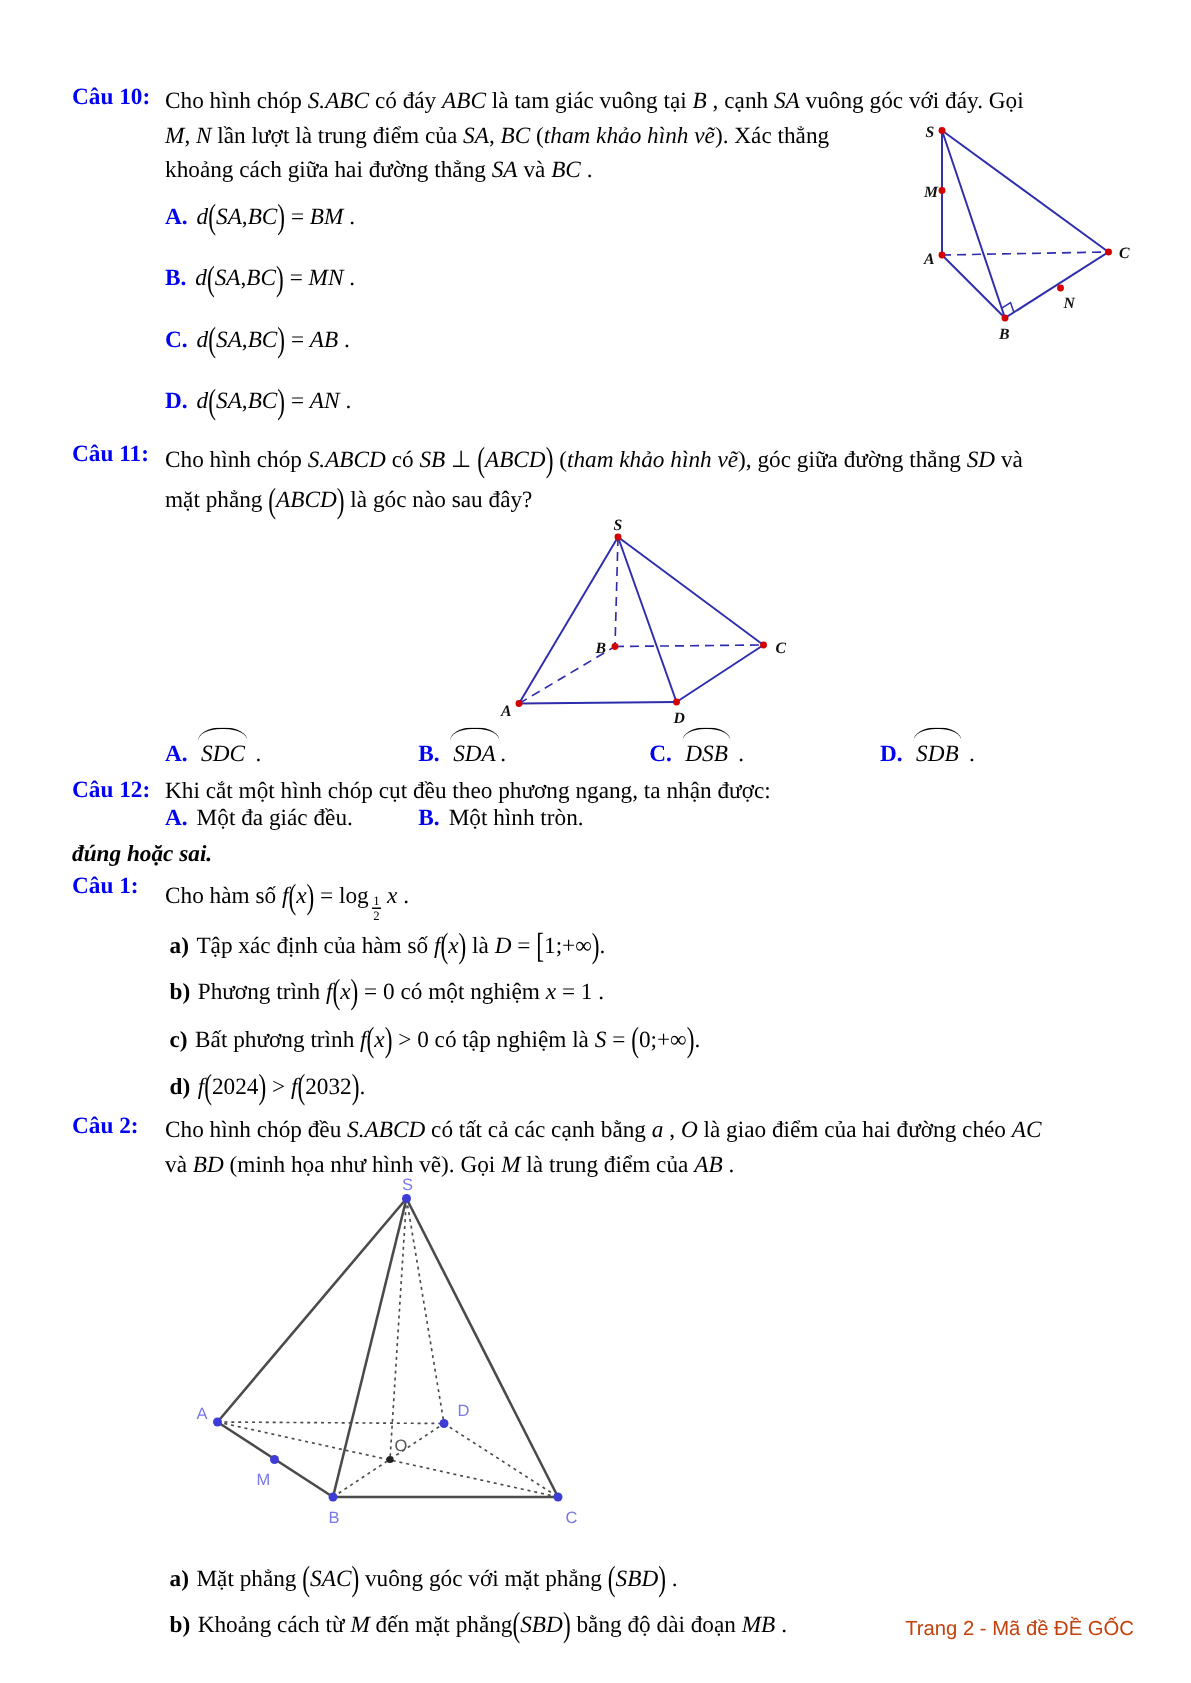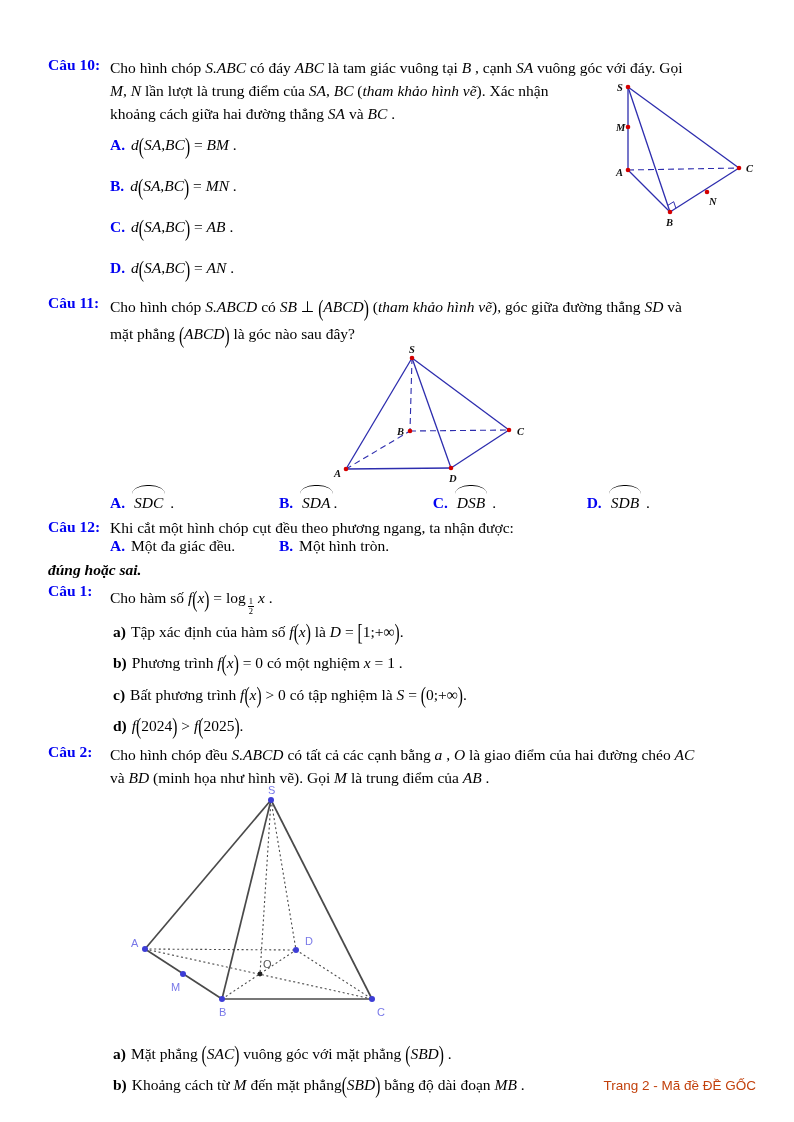--- a/index.html
+++ b/index.html
@@ -45,21 +45,21 @@
 </head>
 <body>
 
 <div class="page">
   <div class="content">
 
     <div class="q">
       <span class="qlabel">Câu 10:</span>
       <div class="qbody">
         <div class="tline"><span class="sg-r">Cho hình chóp </span><span class="sg-i">S.ABC</span><span class="sg-r"> có đáy </span><span class="sg-i">ABC</span><span class="sg-r"> là tam giác vuông tại </span><span class="sg-i">B</span><span class="sg-r"> , cạnh </span><span class="sg-i">SA</span><span class="sg-r"> vuông góc với đáy. Gọi</span></div>
-        <div class="tline"><span class="sg-i">M</span><span class="sg-r">, </span><span class="sg-i">N</span><span class="sg-r"> lần lượt là trung điểm của </span><span class="sg-i">SA</span><span class="sg-r">, </span><span class="sg-i">BC</span><span class="sg-r"> (</span><span class="sg-i">tham khảo hình vẽ</span><span class="sg-r">). Xác nhận</span></div>
+        <div class="tline"><span class="sg-i">M</span><span class="sg-r">, </span><span class="sg-i">N</span><span class="sg-r"> lần lượt là trung điểm của </span><span class="sg-i">SA</span><span class="sg-r">, </span><span class="sg-i">BC</span><span class="sg-r"> (</span><span class="sg-i">tham khảo hình vẽ</span><span class="sg-r">). Xác thẳng</span></div>
         <div class="tline"><span class="sg-r">khoảng cách giữa hai đường thẳng </span><span class="sg-i">SA</span><span class="sg-r"> và </span><span class="sg-i">BC</span><span class="sg-r"> .</span></div>
         <div class="opt"><span class="ol">A.</span><span><span class="sg-i">d</span><span class="sg-p">(</span><span class="sg-i">SA</span><span class="sg-r">,</span><span class="sg-i">BC</span><span class="sg-p">)</span><span class="sg-r"> = </span><span class="sg-i">BM</span><span class="sg-r"> .</span></span></div>
         <div class="opt"><span class="ol">B.</span><span><span class="sg-i">d</span><span class="sg-p">(</span><span class="sg-i">SA</span><span class="sg-r">,</span><span class="sg-i">BC</span><span class="sg-p">)</span><span class="sg-r"> = </span><span class="sg-i">MN</span><span class="sg-r"> .</span></span></div>
         <div class="opt"><span class="ol">C.</span><span><span class="sg-i">d</span><span class="sg-p">(</span><span class="sg-i">SA</span><span class="sg-r">,</span><span class="sg-i">BC</span><span class="sg-p">)</span><span class="sg-r"> = </span><span class="sg-i">AB</span><span class="sg-r"> .</span></span></div>
         <div class="opt"><span class="ol">D.</span><span><span class="sg-i">d</span><span class="sg-p">(</span><span class="sg-i">SA</span><span class="sg-r">,</span><span class="sg-i">BC</span><span class="sg-p">)</span><span class="sg-r"> = </span><span class="sg-i">AN</span><span class="sg-r"> .</span></span></div>
       </div>
     </div>
 
     <div class="q" style="margin-top:5px;">
       <span class="qlabel">Câu 11:</span>
@@ -112,21 +112,21 @@
       <div>đúng hoặc sai.</div>
     </div>
 
     <div class="q">
       <span class="qlabel">Câu 1:</span>
       <div class="qbody">
         <div class="c1intro"><span class="sg-r">Cho hàm số </span><span class="sg-i">f</span><span class="sg-p">(</span><span class="sg-i">x</span><span class="sg-p">)</span><span class="sg-r"> = log</span><span class="sg-sf"><span class="sf-n">1</span><span class="sf-d">2</span></span><span class="sg-i">x</span><span class="sg-r"> .</span></div>
         <div class="item"><span class="ik">a)</span><span><span class="sg-r">Tập xác định của hàm số </span><span class="sg-i">f</span><span class="sg-p">(</span><span class="sg-i">x</span><span class="sg-p">)</span><span class="sg-r"> là </span><span class="sg-i">D</span><span class="sg-r"> = </span><span class="sg-p">[</span><span class="sg-r">1;+∞</span><span class="sg-p">)</span><span class="sg-r">.</span></span></div>
         <div class="item"><span class="ik">b)</span><span><span class="sg-r">Phương trình </span><span class="sg-i">f</span><span class="sg-p">(</span><span class="sg-i">x</span><span class="sg-p">)</span><span class="sg-r"> = 0  có một nghiệm </span><span class="sg-i">x</span><span class="sg-r"> = 1 .</span></span></div>
         <div class="item"><span class="ik">c)</span><span><span class="sg-r">Bất phương trình </span><span class="sg-i">f</span><span class="sg-p">(</span><span class="sg-i">x</span><span class="sg-p">)</span><span class="sg-r"> &gt; 0  có tập nghiệm là </span><span class="sg-i">S</span><span class="sg-r"> = </span><span class="sg-p">(</span><span class="sg-r">0;+∞</span><span class="sg-p">)</span><span class="sg-r">.</span></span></div>
-        <div class="item"><span class="ik">d)</span><span><span class="sg-i">f</span><span class="sg-p">(</span><span class="sg-r">2024</span><span class="sg-p">)</span><span class="sg-r"> &gt; </span><span class="sg-i">f</span><span class="sg-p">(</span><span class="sg-r">2025</span><span class="sg-p">)</span><span class="sg-r">.</span></span></div>
+        <div class="item"><span class="ik">d)</span><span><span class="sg-i">f</span><span class="sg-p">(</span><span class="sg-r">2024</span><span class="sg-p">)</span><span class="sg-r"> &gt; </span><span class="sg-i">f</span><span class="sg-p">(</span><span class="sg-r">2032</span><span class="sg-p">)</span><span class="sg-r">.</span></span></div>
       </div>
     </div>
 
     <div class="q">
       <span class="qlabel">Câu 2:</span>
       <div class="qbody">
         <div class="tline"><span class="sg-r">Cho hình chóp đều </span><span class="sg-i">S.ABCD</span><span class="sg-r"> có tất cả các cạnh bằng </span><span class="sg-i">a</span><span class="sg-r"> , </span><span class="sg-i">O</span><span class="sg-r"> là giao điểm của hai đường chéo </span><span class="sg-i">AC</span></div>
         <div class="tline"><span class="sg-r">và </span><span class="sg-i">BD</span><span class="sg-r"> (minh họa như hình vẽ). Gọi </span><span class="sg-i">M</span><span class="sg-r"> là trung điểm của </span><span class="sg-i">AB</span><span class="sg-r"> .</span></div>
         <div class="figure figwrap3">
             <svg width="278" height="248" viewBox="0 0 278 248">

